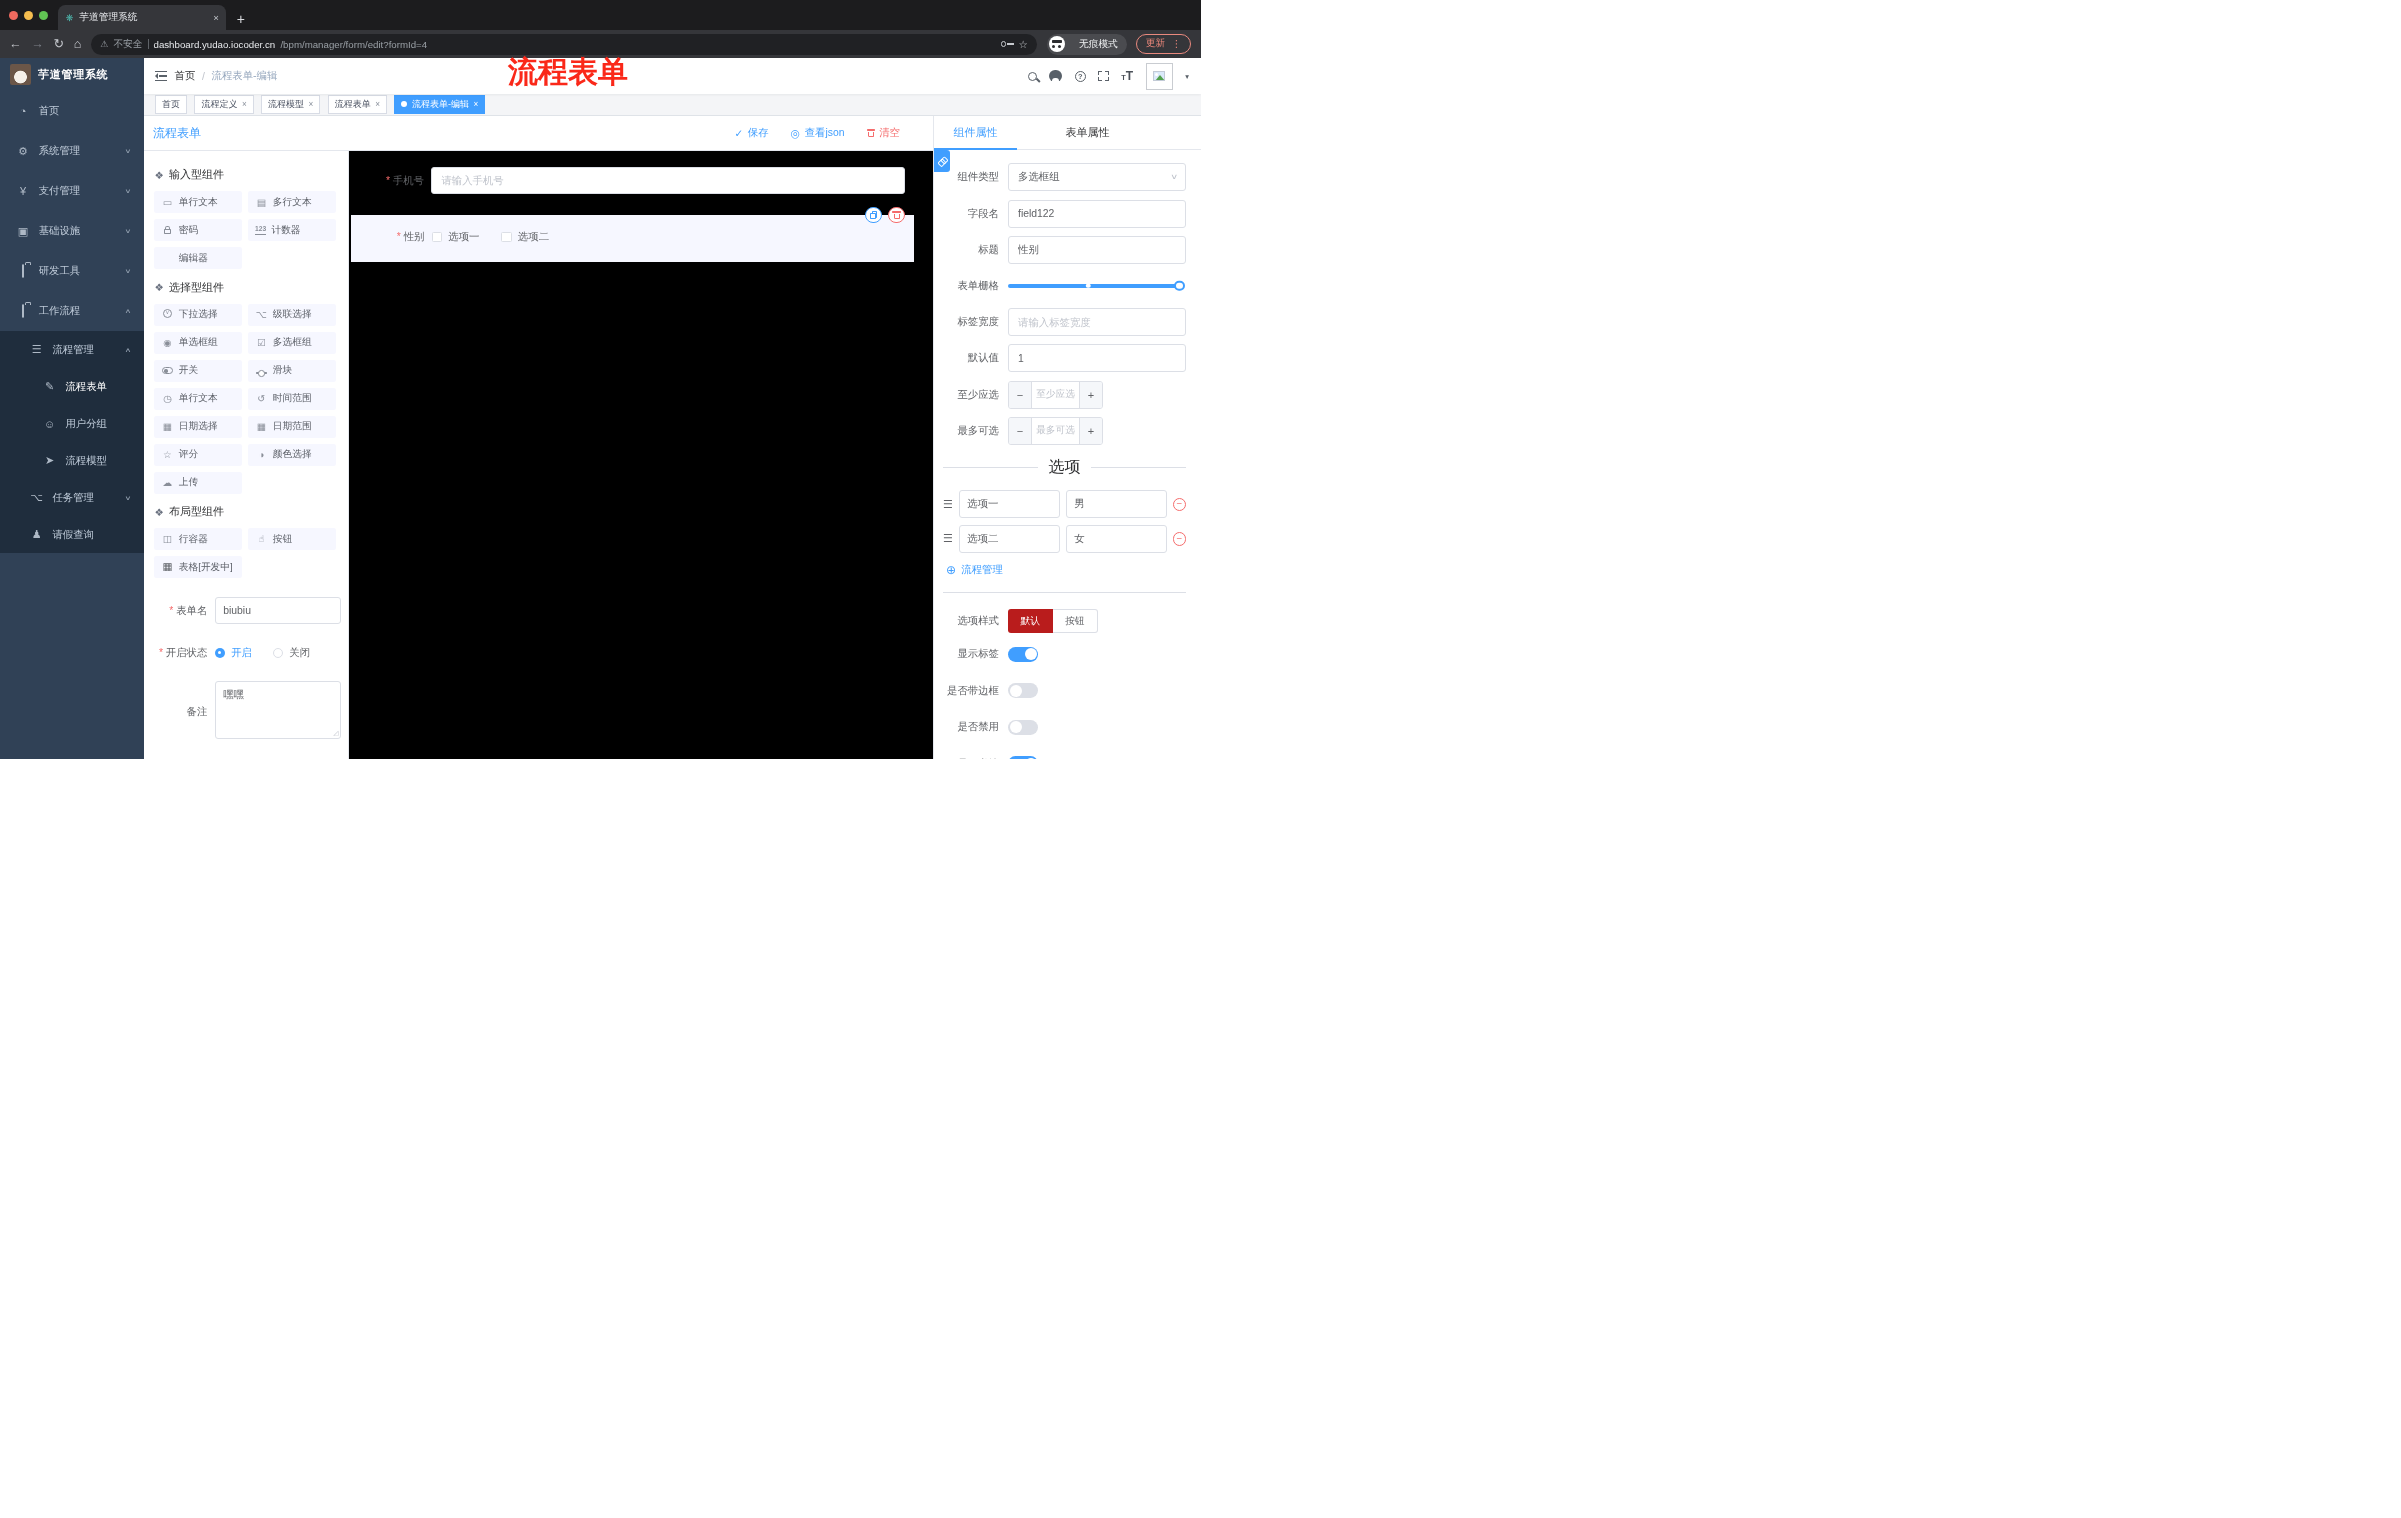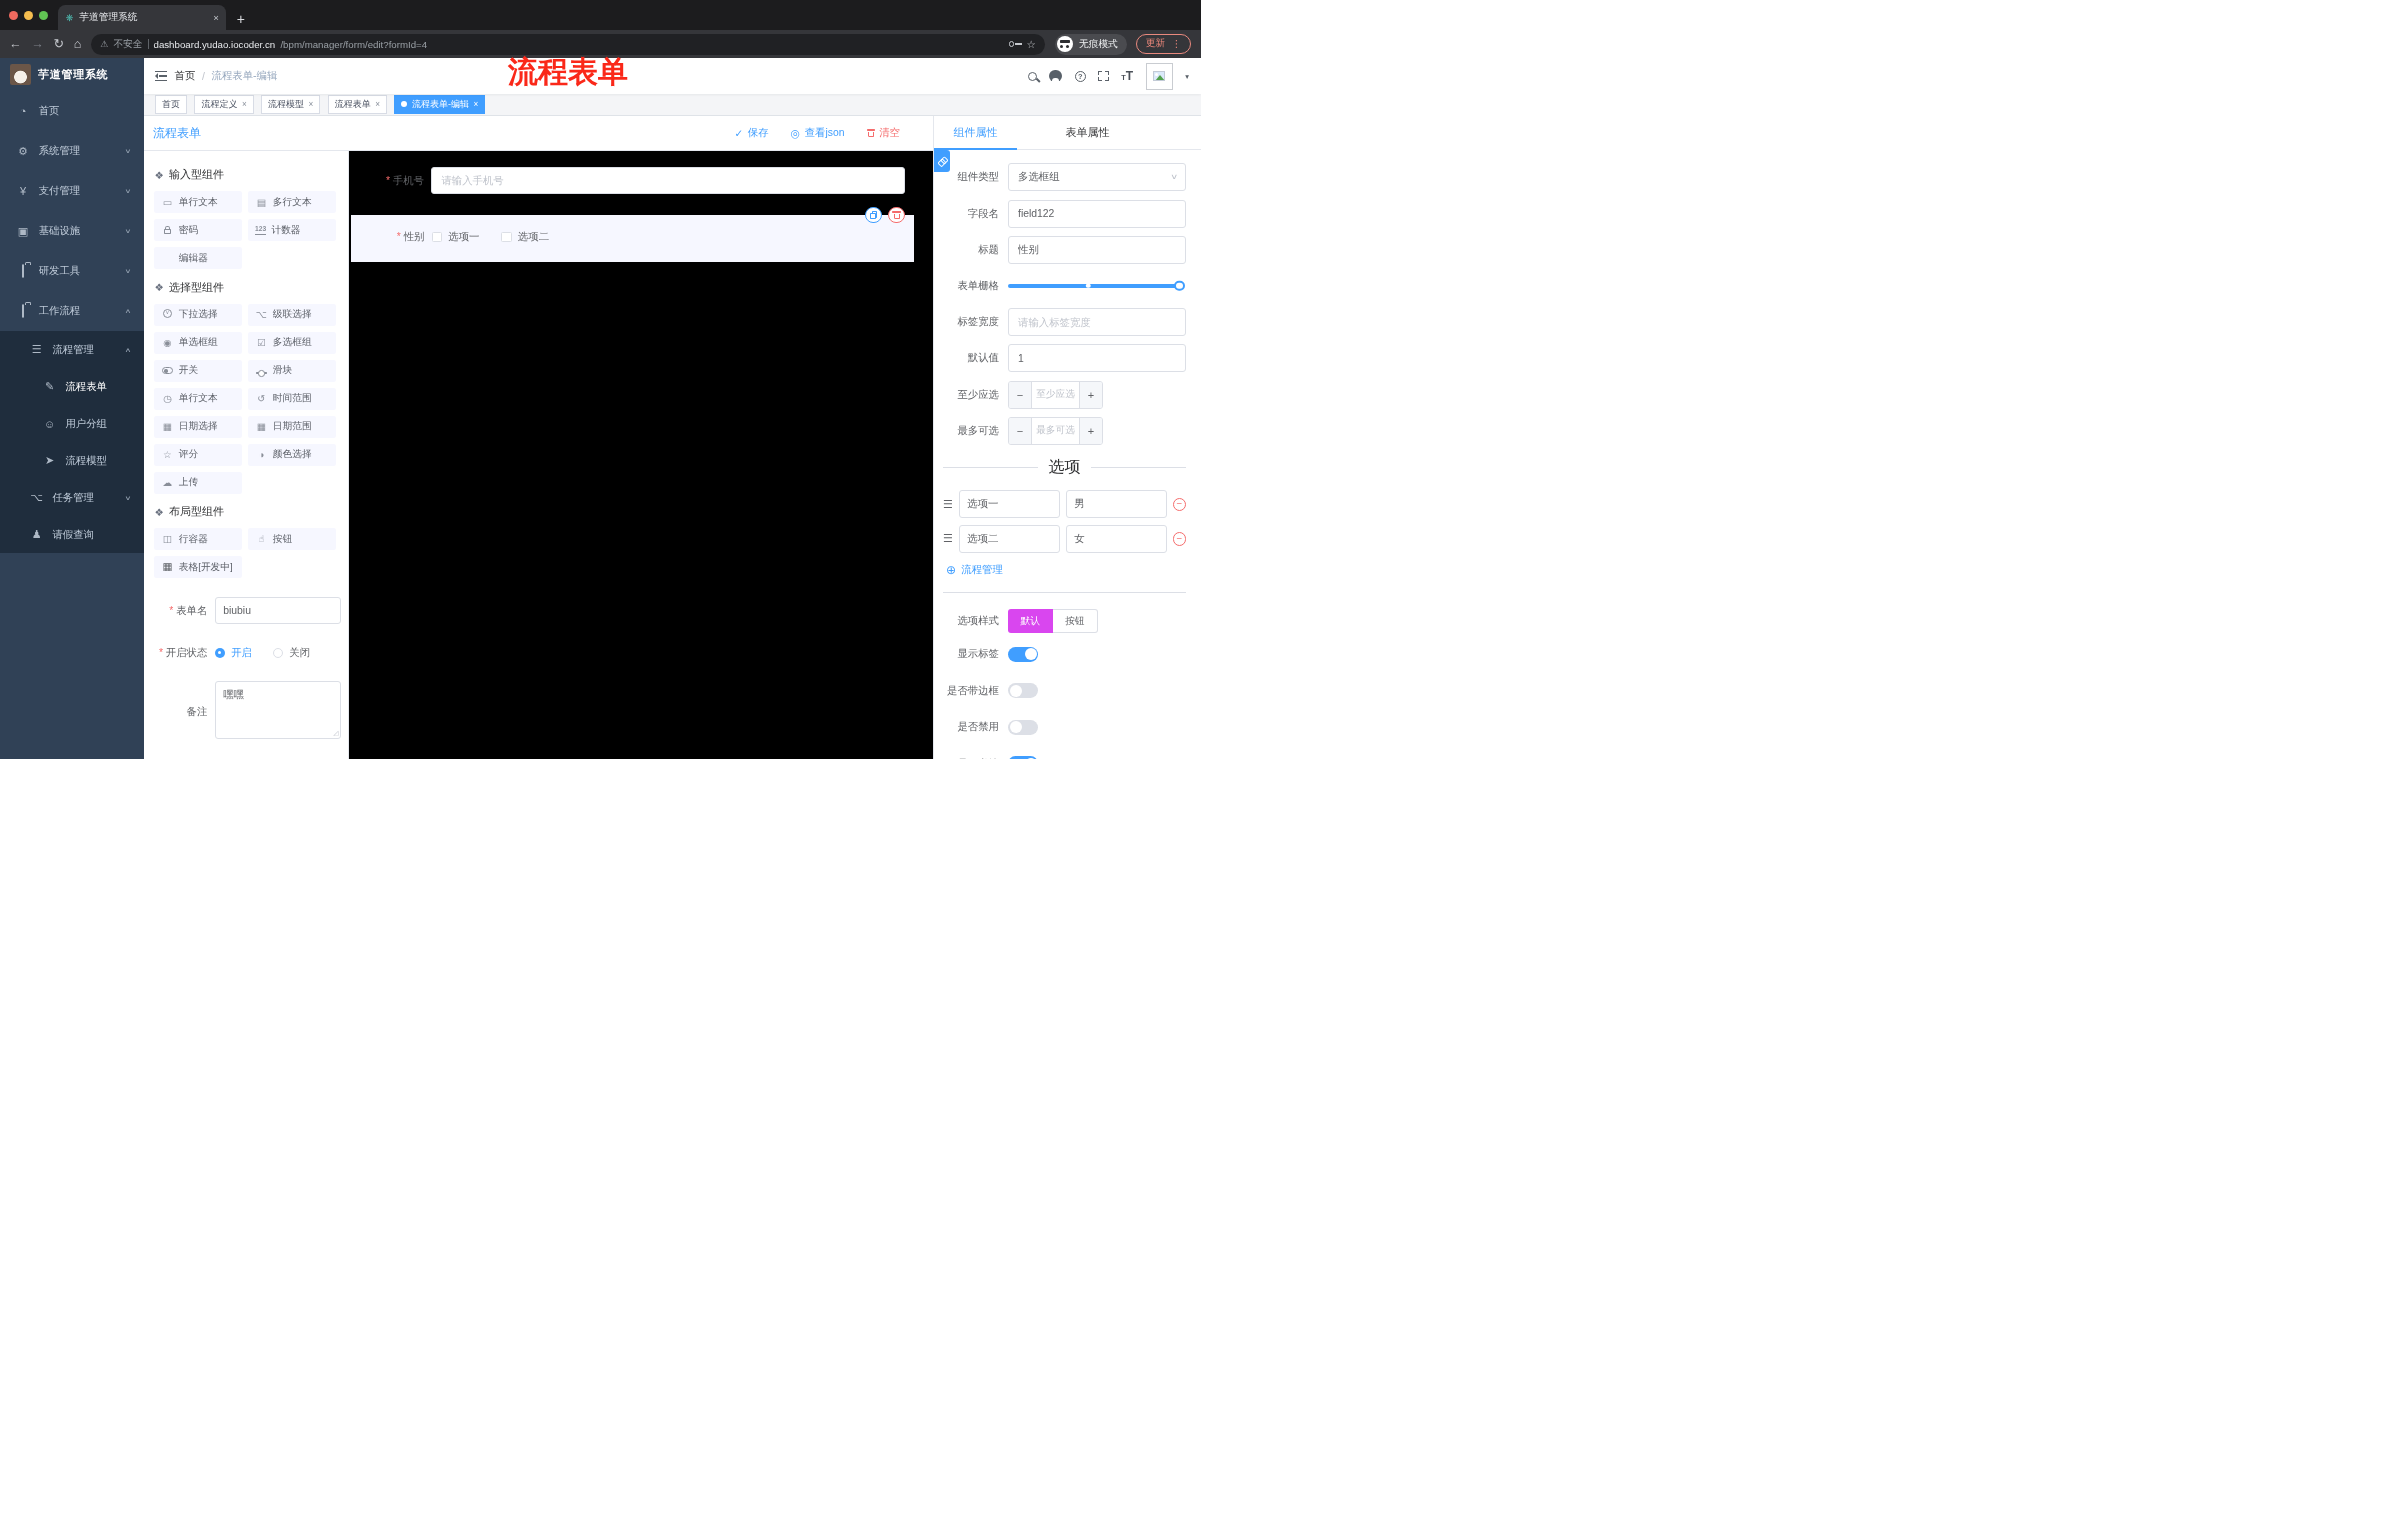--- a/index.html
+++ b/index.html
@@ -23,21 +23,21 @@
   .urlbar { flex:1; height:21px; background:#202124; border-radius:10.4px; display:flex; align-items:center; padding:0 9px; gap:5.2px; font-size:9.7px; }
   .warn-ic { color:#9aa0a6; font-size:9px; }
   .sec-label { color:#9aa0a6; }
   .url-sep { width:0.7px; height:10.4px; background:#5f6368; }
   .url-host { color:#e8eaed; }
   .url-path { color:#9aa0a6; }
   .url-sp { flex:1; }
   .i-key { width:5.2px; height:5.2px; border:1.5px solid #c6c9ce; border-radius:50%; position:relative; margin-right:7.4px; }
   .i-key::after { content:""; position:absolute; left:5.2px; top:0.7px; width:6.7px; height:1.5px; background:#c6c9ce; }
   .star { color:#c6c9ce; font-size:10.4px; }
-  .incog { height:21px; background:#4a4b4f; border-radius:10.4px; display:flex; align-items:center; gap:6px; padding:0 9px 0 2.2px; color:#f1f3f4; font-size:9.7px; }
+  .incog { height:21px; background:#4a4b4f; border-radius:10.4px; display:flex; align-items:center; gap:14px; padding:0 9px 0 2.2px; color:#f1f3f4; font-size:9.7px; }
   .i-incog { width:16.3px; height:16.3px; background:#fff; border-radius:50%; position:relative; }
   .i-incog::before { content:""; position:absolute; left:3px; top:4.5px; width:10.4px; height:3px; background:#2d2e31; border-radius:0.7px; }
   .i-incog::after { content:""; position:absolute; left:3.7px; top:9px; width:3px; height:3px; border-radius:50%; background:#2d2e31; box-shadow:6px 0 0 #2d2e31; }
   .update { height:19.3px; border:0.7px solid #e9897e; border-radius:10.4px; color:#f0897c; display:flex; align-items:center; gap:6.7px; padding:0 8.2px; font-size:9.7px; }
   .update .dots { font-size:9.7px; letter-spacing:0; }
 
   
   .app { display:flex; height:701px; }
   .sidebar { width:144px; background:#304156; flex-shrink:0; color:#bfcbd9; }
   .logo-row { height:33px; display:flex; align-items:center; gap:7.4px; padding-left:9.7px; }
@@ -195,21 +195,21 @@
   .divider .ln { flex:1; height:0.7px; background:#dcdfe6; }
   .divider .dt { font-size:16px; color:#303133; }
   .opt-row { display:flex; align-items:center; gap:6px; margin:0 0 6.7px 9px; }
   .opt-handle { color:#606266; font-size:11px; flex-shrink:0; cursor:grab; }
   .opt-inp { flex:1; height:28px; border:0.7px solid #dcdfe6; border-radius:3px; padding:0 7.4px; font-size:10.4px; color:#606266; min-width:0; outline:none; font-family:inherit; }
   .opt-del { width:13.4px; height:13.4px; border:0.7px solid #f56c6c; border-radius:50%; color:#f56c6c; display:flex; align-items:center; justify-content:center; font-size:9.7px; line-height:1; flex-shrink:0; cursor:pointer; }
   .add-opt { display:flex; align-items:center; gap:5.2px; color:#409eff; font-size:10.4px; margin:10.4px 0 0 12px; cursor:pointer; }
   .add-opt .pl { font-size:12px; }
   .hr { height:0.7px; background:#dcdfe6; margin:15px 0 16.3px 9px; }
   .seg { display:flex; }
-  .seg-on { height:24px; padding:0 12.6px; background:#d946ef; color:#fff; font-size:9.7px; display:flex; align-items:center; border-radius:3px 0 0 3px; cursor:pointer; }
+  .seg-on { height:24px; padding:0 12.6px; background:#b91c1c; color:#fff; font-size:9.7px; display:flex; align-items:center; border-radius:3px 0 0 3px; cursor:pointer; }
   .seg-off { height:24px; padding:0 12.6px; background:#fff; color:#606266; font-size:9.7px; display:flex; align-items:center; border:0.7px solid #dcdfe6; border-left:none; border-radius:0 3px 3px 0; cursor:pointer; }
   .sw-row { margin-bottom:21.5px; }
   .switch { width:30px; height:15px; border-radius:7.4px; position:relative; cursor:pointer; }
   .switch.on { background:#409eff; }
   .switch.off { background:#dcdfe6; }
   .switch i { position:absolute; top:1.5px; width:12px; height:12px; border-radius:50%; background:#fff; }
   .switch.on i { right:1.5px; }
   .switch.off i { left:1.5px; }
 </style>
 </head>

